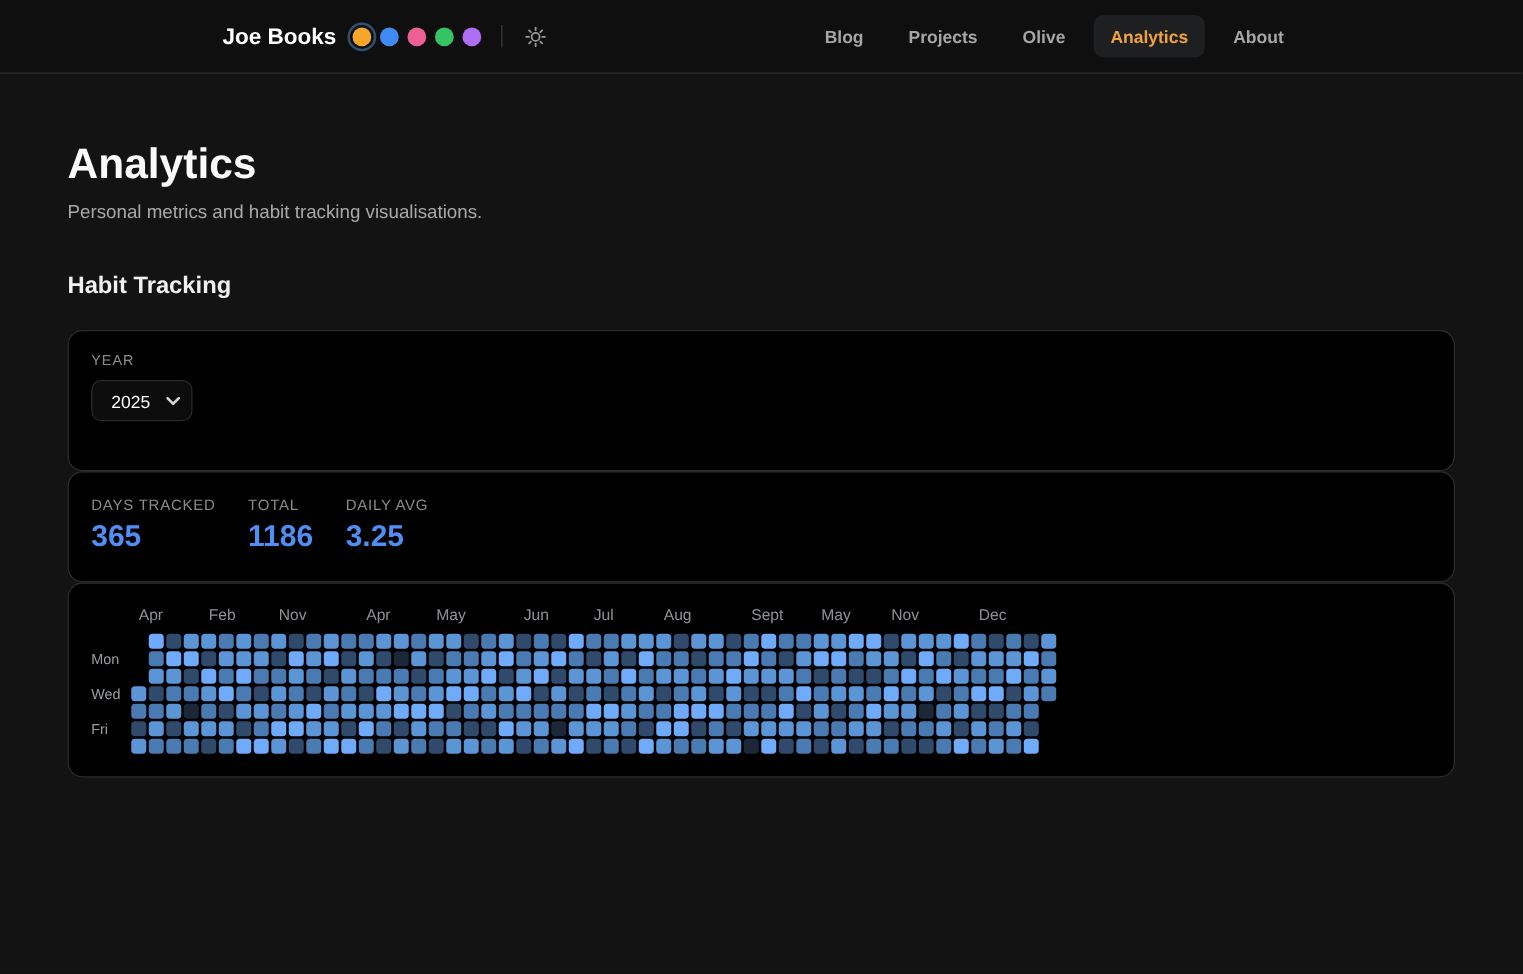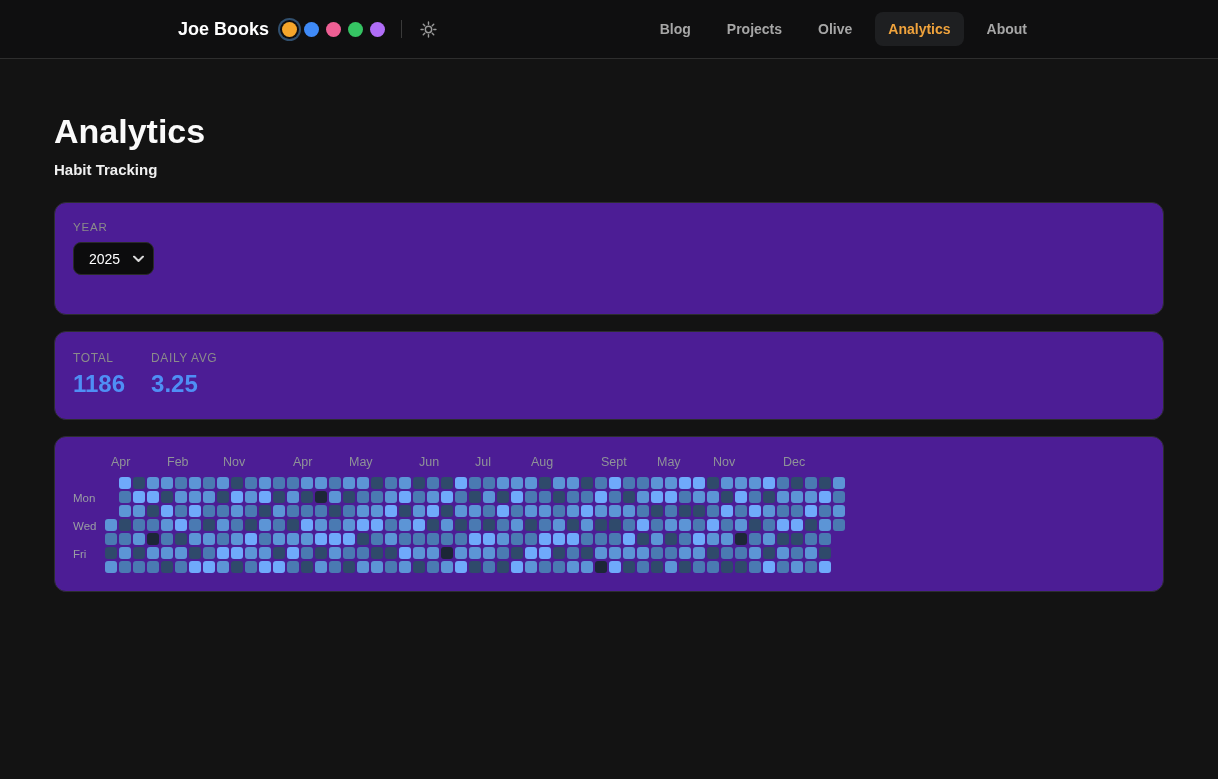--- a/index.html
+++ b/index.html
@@ -20,23 +20,23 @@
   .dot.selected { box-shadow:0 0 0 2px #0f0f10, 0 0 0 4px #31506f; }
   .nav-divider { width:1px; height:18px; background:#3a3a3a; margin:0 3px; }
   .theme-btn { background:none; border:none; padding:2px; margin:0; cursor:pointer; color:#9a9a9a; display:flex; align-items:center; }
   .nav-links { display:flex; align-items:center; gap:10px; }
   .nav-link { font-size:14px; font-weight:700; color:#a6a6a6; padding:9px 13px; border-radius:8px; text-decoration:none; }
   .nav-link.active { background:#1e1f21; }
   
   main { width:1110px; margin:0 auto; padding:53px 0 40px; }
   .page-title { margin:0 0 10px; font-size:34px; font-weight:700; color:#fafafa; }
   .page-subtitle { margin:0 0 40px; font-size:15px; color:#a9a9a9; }
-  .section-title { margin:0 0 24px; font-size:15px; font-weight:700; color:#f0f0f0; }
+  .section-title { margin:0 0 24px; font-size:19px; font-weight:700; color:#f0f0f0; }
   .section-desc { margin:0 0 26px; font-size:15px; color:#b3b3b3; }
-  .card { background:#4c1d95; border:1px solid #2c2d2f; border-radius:12px; padding:18px; margin-bottom:16px; }
+  .card { background:#000000; border:1px solid #2c2d2f; border-radius:12px; padding:18px; }
   .small-label { display:block; font-size:11.5px; letter-spacing:0.8px; color:#8b8b8b; margin-bottom:9px; }
   
   .select-wrap { position:relative; display:inline-block; margin-bottom:21px; }
   .year-select { appearance:none; -webkit-appearance:none; -moz-appearance:none;
     background:#0c0c0d; color:#ffffff; border:1px solid #2a2a2a; border-radius:8px;
     height:33px; padding:0 32px 0 15px; font-size:14px; font-family:inherit; cursor:pointer; }
   .select-chevron { position:absolute; right:10px; top:50%; transform:translateY(-50%); pointer-events:none; color:#d8d8d8; display:flex; }
   
   .pills { display:flex; gap:10px; flex-wrap:wrap; }
   .pill { height:30px; padding:0 15px; display:inline-flex; align-items:center;
@@ -96,36 +96,41 @@
         <a href="#" class="nav-link" style="color: rgb(166, 166, 166);">Projects</a>
         <a href="#" class="nav-link" style="color: rgb(166, 166, 166);">Olive</a>
         <a href="#" class="nav-link active" style="color: rgb(240, 163, 60);">Analytics</a>
         <a href="#" class="nav-link" style="color: rgb(166, 166, 166);">About</a>
       </nav>
   </div>
 </header>
 
 <main>
   <h1 class="page-title">Analytics</h1>
+  <p class="page-subtitle">Personal metrics and habit tracking visualisations.</p>
 
   <h2 class="section-title">Habit Tracking</h2>
 
   <section class="card">
     <label class="small-label">YEAR</label>
     <div class="select-wrap">
       <select class="year-select"><option>2025</option></select>
       <span class="select-chevron">
         <svg width="11" height="7" viewBox="0 0 11 7" fill="none" stroke="currentColor" stroke-width="2" stroke-linecap="round" stroke-linejoin="round">
           <path d="M1 1l4.5 4.5L10 1"></path>
         </svg>
       </span>
     </div>
   </section>
 
   <section class="card stats-card">
+      <div class="stat">
+        <div class="stat-label">DAYS TRACKED</div>
+        <div class="stat-value" style="color: rgb(79, 143, 245);">365</div>
+      </div>
       <div class="stat">
         <div class="stat-label">TOTAL</div>
         <div class="stat-value" style="color: rgb(79, 143, 245);">1186</div>
       </div>
       <div class="stat">
         <div class="stat-label">DAILY AVG</div>
         <div class="stat-value" style="color: rgb(79, 143, 245);">3.25</div>
       </div>
     </section>
 

